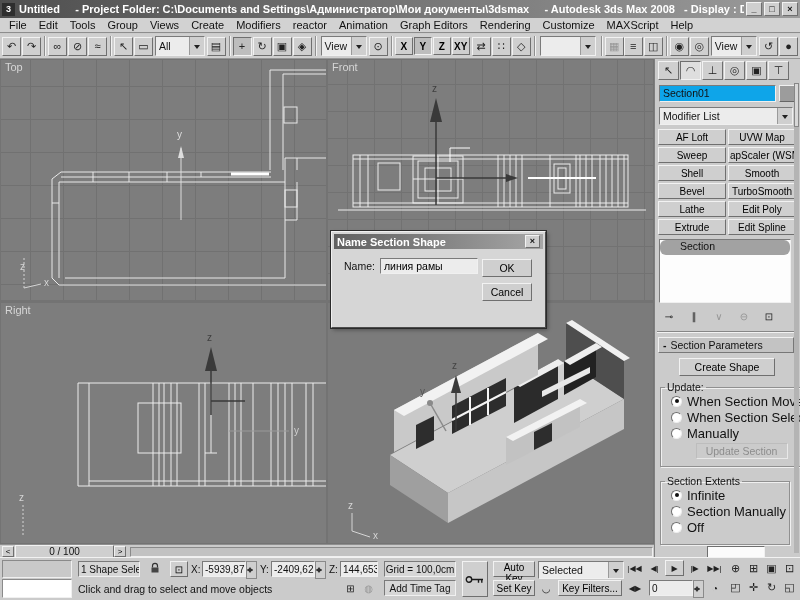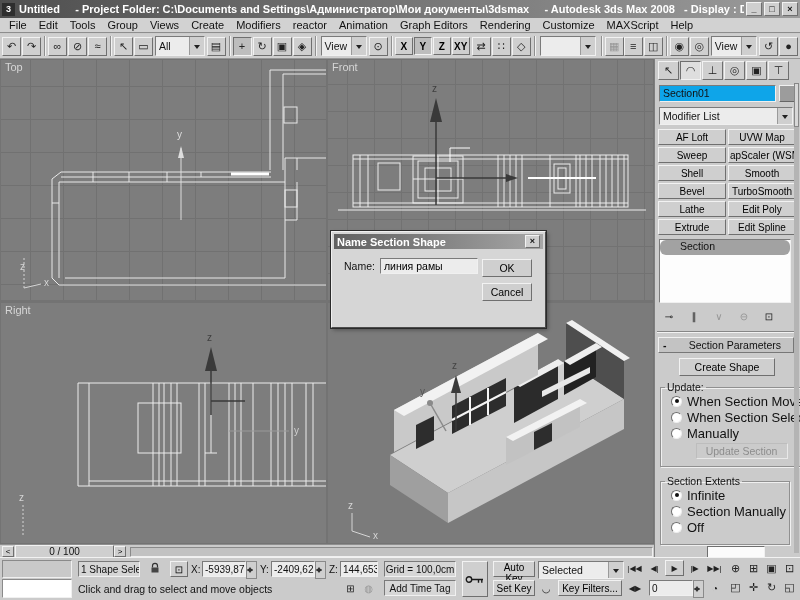--- a/index.html
+++ b/index.html
@@ -63,21 +63,21 @@
   .stacklist{position:absolute;top:180px;left:4px;width:132px;height:64px;background:#fdfdfd;box-sizing:border-box;}
   .stackrow{height:15px;display:flex;align-items:flex-start;padding-left:20px;font-size:10.5px;border-radius:6px;}
   .stackrow.selected{background:#a2a2a2;}
   .stacktools{position:absolute;top:249px;left:5px;display:flex;gap:7px;align-items:center;}
   .stacktools .flaticon{width:18px;}
   .grayed{color:#969696 !important;}
   .pdivider{position:absolute;top:272px;left:2px;width:138px;height:0;border-top:1px solid #868686;border-bottom:1px solid #f2f2f2;}
   .rollhdr{position:absolute;top:278px;left:3px;width:134px;height:14px;background:#c3c3c3;
            border:1px solid;border-color:#f0f0f0 #777 #777 #f0f0f0;display:flex;align-items:center;font-size:10.5px;box-sizing:content-box;}
   .collapse{margin:0 4px;font-weight:bold;}
-  .rtitle{flex:1;text-align:right;margin-right:12px;white-space:nowrap;}
+  .rtitle{flex:1;text-align:left;margin-right:12px;white-space:nowrap;}
   .createshape{position:absolute;top:299px;left:24px;width:96px;height:18px;font-size:10.5px;}
   .pgroup{position:absolute;left:5px;width:130px;border:1px solid #909090;box-shadow:1px 1px 0 #f0f0f0 inset,1px 1px 0 #f0f0f0;margin:0;padding:0 0 2px 0;box-sizing:border-box;}
   .pgroup legend{font-size:10.5px;padding:0 2px;margin-left:4px;}
   .pgroup.update{top:322px;height:86px;}
   .pgroup.extents{top:416px;height:70px;}
   .radiorow{display:flex;align-items:center;height:16px;margin-left:10px;font-size:13px;white-space:nowrap;}
   .radio{width:9px;height:9px;border-radius:50%;background:#fff;border:1px solid;border-color:#6f6f6f #eee #eee #6f6f6f;margin-right:5px;flex:none;}
   .radio.checked{position:relative;}
   .radio.checked::after{content:"";position:absolute;width:4px;height:4px;border-radius:50%;background:#101010;margin:2.5px 0 0 2.5px;display:block;}
   .updatebtn{display:block;margin:2px auto 0;width:92px;height:16px;font-size:10.5px;color:#8d8d8d;}

